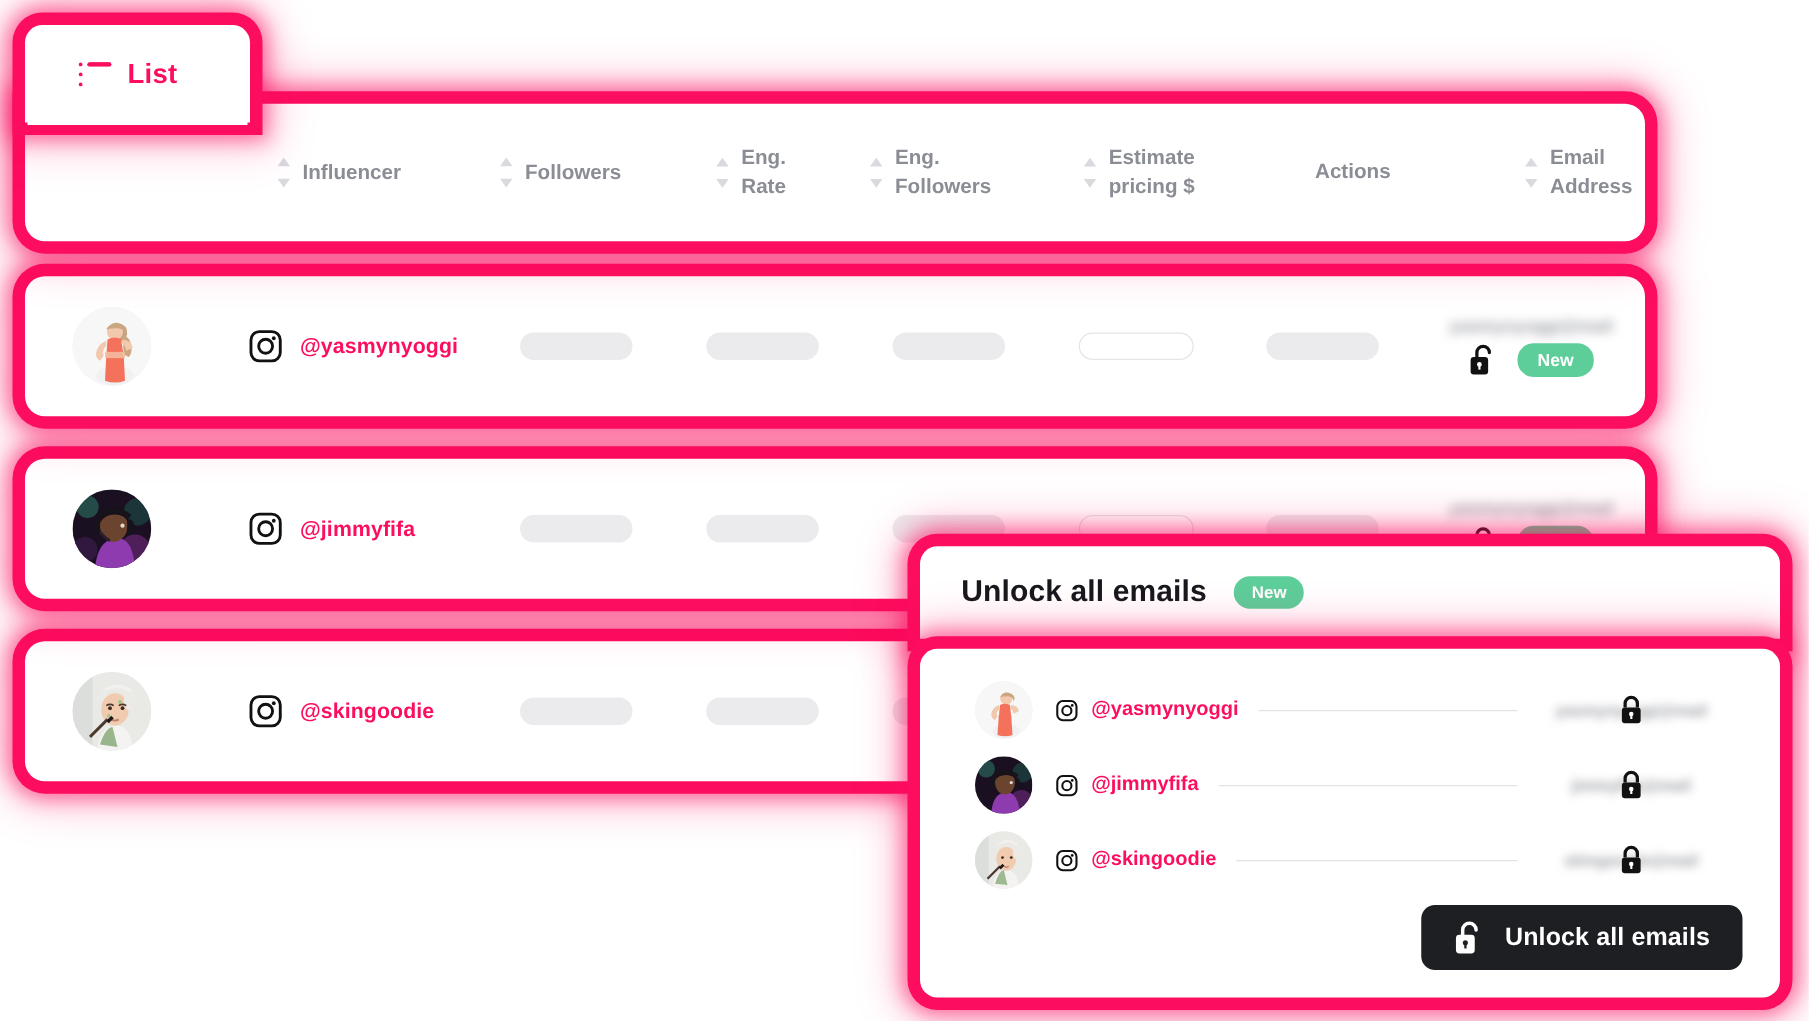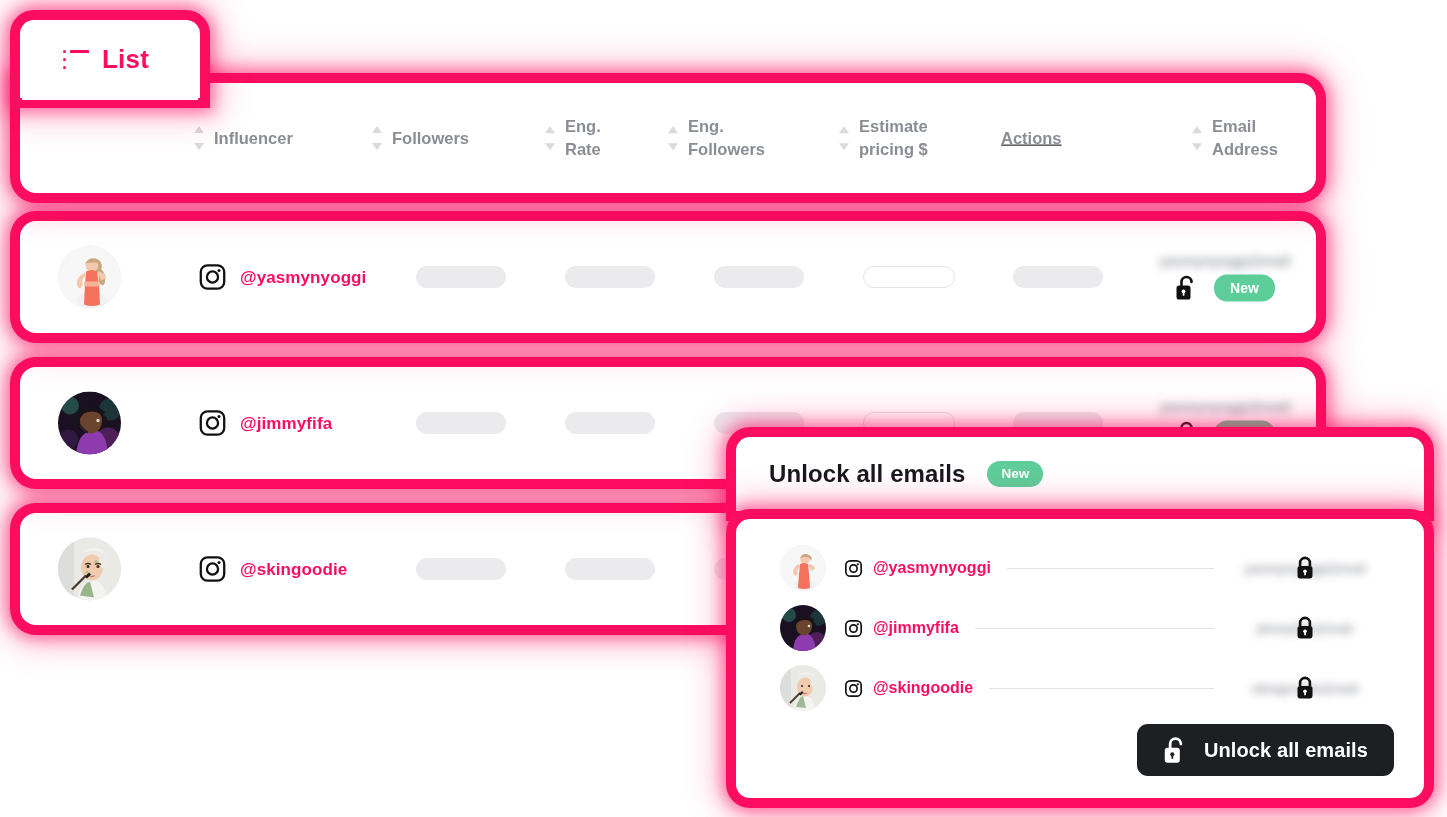--- a/index.html
+++ b/index.html
@@ -68,21 +68,21 @@
     width: 3.4px;
     height: 3.4px;
     border-radius: 50%;
     background: #fc0d5f;
   }
   .list-icon b:nth-of-type(1) { top: 0; }
   .list-icon b:nth-of-type(2) { top: 8px; }
   .list-icon b:nth-of-type(3) { top: 16px; }
   #tab-label {
     color: #fc0d5f;
-    font-size: 26px;
+    font-size: 22px;
     font-weight: bold;
     letter-spacing: .2px;
   }
 
   
   #header-card {
     position: absolute;
     left: 20px;
     top: 83px;
     width: 1296px;
@@ -98,20 +98,21 @@
     top: 84px;
     width: 176px;
     height: 16px;
     background: #ffffff;
     z-index: 8;
   }
 
   .hdr-row {
     position: absolute;
     inset: 0;
+    margin-left: 28px;
   }
   .hdr-cell {
     position: absolute;
     display: flex;
     align-items: center;
     gap: 9px;
     top: 50%;
     transform: translateY(-50%);
   }
   .sorter {
@@ -404,21 +405,21 @@
 
       <div class="hdr-cell" style="left:819px;">
         <span class="sorter">
             <s class="up"></s>
             <s class="down"></s>
           </span>
         <span class="hdr-text">Estimate
 pricing $</span>
       </div>
 
-      <div class="hdr-cell" style="left:981px;text-decoration:underline;">
+      <div class="hdr-cell" style="left:1004px;">
         <span class="hdr-text">Actions</span>
       </div>
 
       <div class="hdr-cell" style="left:1172px;">
         <span class="sorter">
             <s class="up"></s>
             <s class="down"></s>
           </span>
         <span class="hdr-text">Email
 Address</span>

